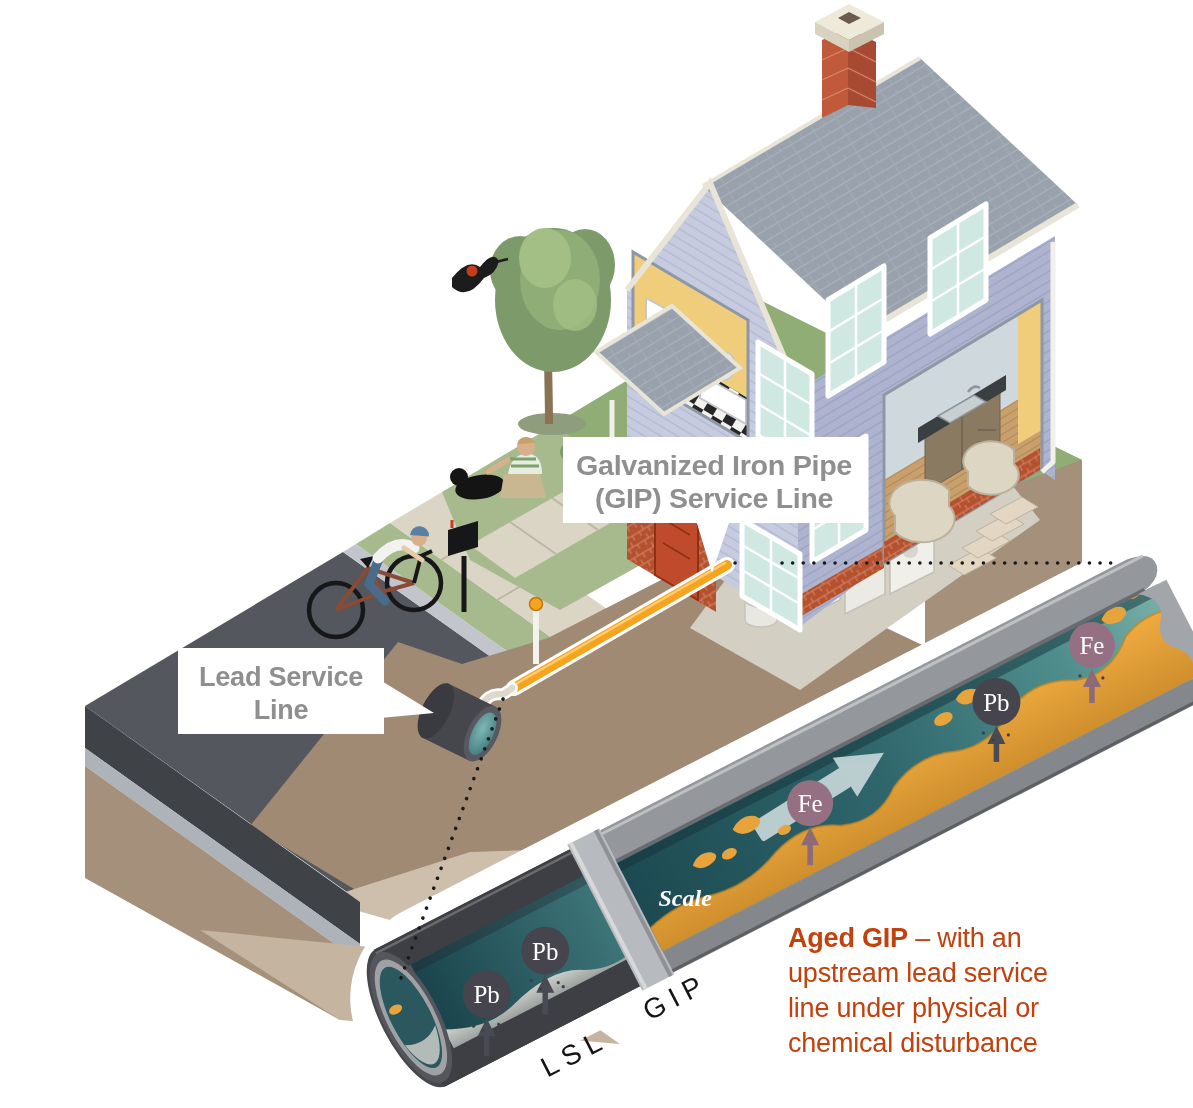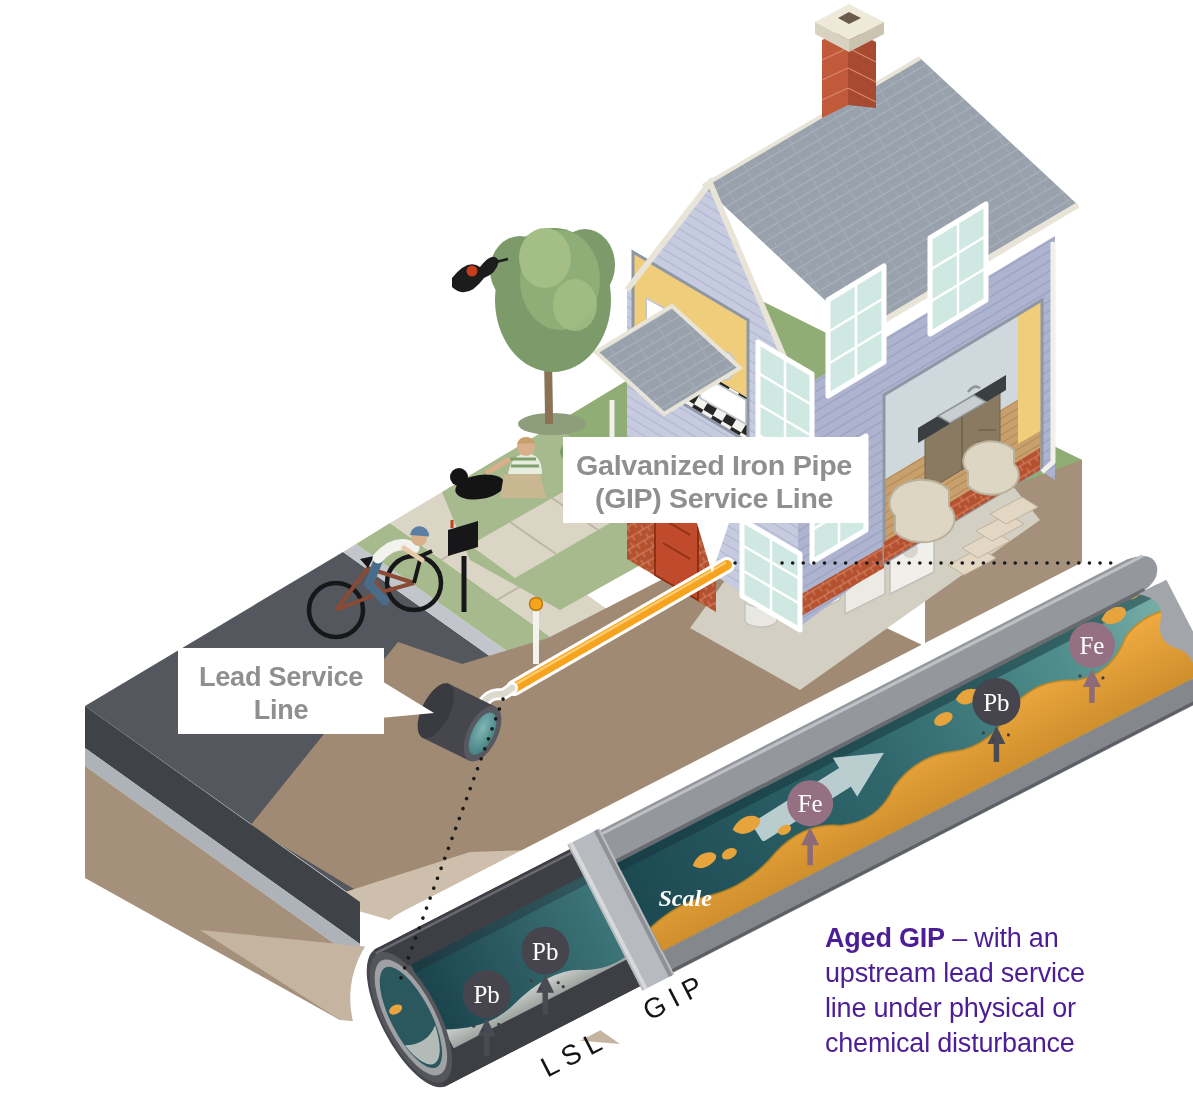--- a/index.html
+++ b/index.html
@@ -4,21 +4,21 @@
 <style>
   html,body{margin:0;padding:0;background:#ffffff;}
   #stage{position:relative;width:1193px;height:1108px;background:#ffffff;overflow:hidden;
          font-family:"Liberation Sans", sans-serif;}
   #art{position:absolute;left:0;top:0;}
   .callout-text{font-family:"Liberation Sans",sans-serif;font-weight:bold;fill:#8f8f8f;font-size:27px;letter-spacing:-0.3px;}
   .pipe-section-label{font-family:"Liberation Sans",sans-serif;font-size:28px;fill:#141414;letter-spacing:7px;}
   .element-label{font-family:"Liberation Serif",serif;font-size:25px;fill:#ffffff;}
   .scale-label{font-family:"Liberation Serif",serif;font-style:italic;font-weight:bold;font-size:24px;fill:#ffffff;}
   #caption{position:absolute;left:788px;top:921px;width:306px;font-size:27px;line-height:35px;
-           color:#4c1d95;letter-spacing:-0.2px;margin-left:37px;}
+           color:#c2410c;letter-spacing:-0.2px;}
   #caption b{font-weight:bold;}
 </style>
 </head>
 <body>
 
 <div id="stage">
 <svg id="art" width="1193" height="1108" viewBox="0 0 1193 1108">
 <defs>
   <linearGradient id="tealGIP" x1="0" y1="0" x2="1" y2="0">
     <stop offset="0" stop-color="#1d4a52"></stop>

